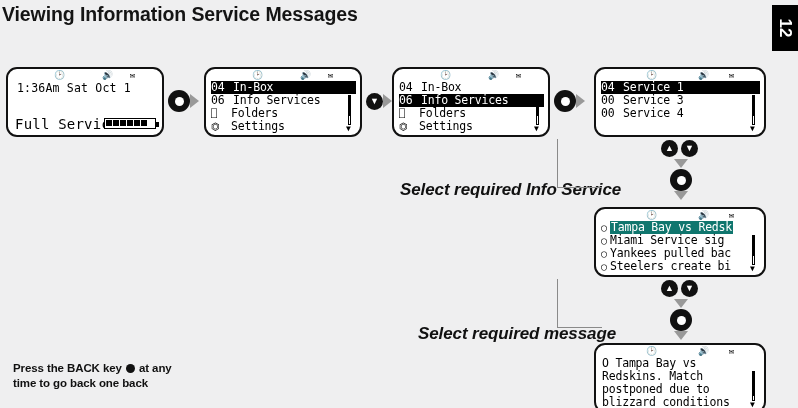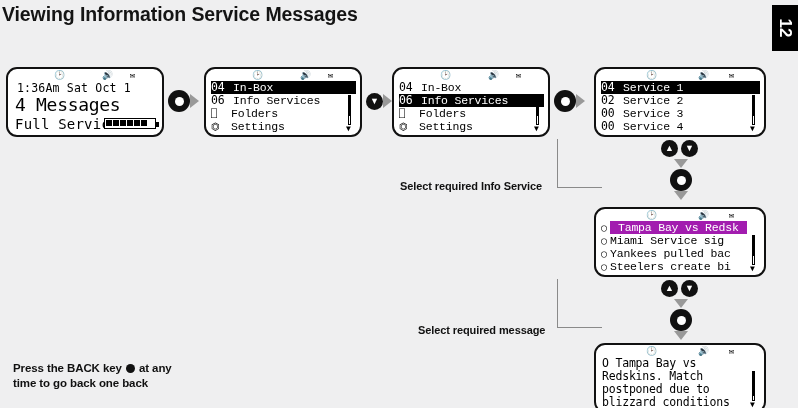--- a/index.html
+++ b/index.html
@@ -80,24 +80,24 @@
   .rows{position:absolute;left:0;top:0;right:0;bottom:0;}
   .row{
     position:relative;height:13px;line-height:13px;
     font-size:11.5px;letter-spacing:-0.2px;white-space:nowrap;color:#000;
     display:flex;align-items:center;
   }
   .row .num{display:inline-block;width:22px;}
   .row .glyph{
     display:inline-block;width:20px;font-size:10px;text-align:left;
   }
-  .row .txt{display:inline-block;font-family:Liberation Mono, monospace;}
+  .row .txt{display:inline-block;}
   .row.sel{background:#000;color:#fff;}
   .row.sel .num,.row.sel .txt,.row.sel .glyph{color:#fff;}
-  .row.selpart .txt{background:#a21caf;color:#fff;padding:0 8px;}
+  .row.selpart .txt{background:#0f766e;color:#fff;padding:0 1px;}
 
   
   .bodytext{
     position:absolute;left:1px;top:0;right:0;
     font-size:11.5px;line-height:13px;letter-spacing:-0.2px;color:#000;
   }
 
   
   .sbar{
     position:absolute;right:3px;top:14px;width:7px;bottom:3px;
@@ -128,22 +128,22 @@
     border-top:7px solid transparent;border-bottom:7px solid transparent;
     border-left:9px solid #999;
   }
   .key-arrow.down{
     border-left:7px solid transparent;border-right:7px solid transparent;
     border-top:9px solid #999;border-bottom:0;
   }
 
   
   .anno{
-    position:absolute;font-size:11px;font-weight:700;color:#111;
-    white-space:nowrap;letter-spacing:-0.1px;
+    position:absolute;font-size:17px;font-weight:700;color:#111;
+    white-space:nowrap;letter-spacing:-0.1px;font-style:italic;
   }
   .note{
     position:absolute;font-size:11.5px;font-weight:700;color:#111;
     line-height:15px;letter-spacing:-0.1px;
   }
   .note .dot{
     display:inline-block;width:9px;height:9px;border-radius:50%;
     background:#111;vertical-align:-1px;margin:0 1px;
   }
   .lead{
@@ -161,21 +161,20 @@
   </div>
 
   <div class="lcd" style="left:6px;top:62px;width:158px;height:70px;">
     <div class="lcd-status">
       <span class="ico alarm">🕑</span>
       <span class="ico spk">🔊</span>
       <span class="ico env">✉</span>
     </div>
     <div class="lcd-body">
       <div class="idle-time">1:36Am  Sat Oct 1</div>
-      <div class="idle-msgs">4 Messages</div>
       <div class="idle-svc">Full Service</div>
       <div class="battery">
         <span class="bars">
           <i></i>
             <i></i>
             <i></i>
             <i></i>
             <i></i>
             <i></i>
         </span>
@@ -262,24 +261,20 @@
     <div class="lcd-status">
       <span class="ico alarm">🕑</span>
       <span class="ico spk">🔊</span>
       <span class="ico env">✉</span>
     </div>
     <div class="lcd-body">
       <div class="rows">
         <div class="row sel">
           <span class="num">04</span>
           <span class="txt">Service 1</span>
-        </div>
-        <div class="row">
-          <span class="num">02</span>
-          <span class="txt">Service 2</span>
         </div>
         <div class="row">
           <span class="num">00</span>
           <span class="txt">Service 3</span>
         </div>
         <div class="row">
           <span class="num">00</span>
           <span class="txt">Service 4</span>
         </div>
       </div>

